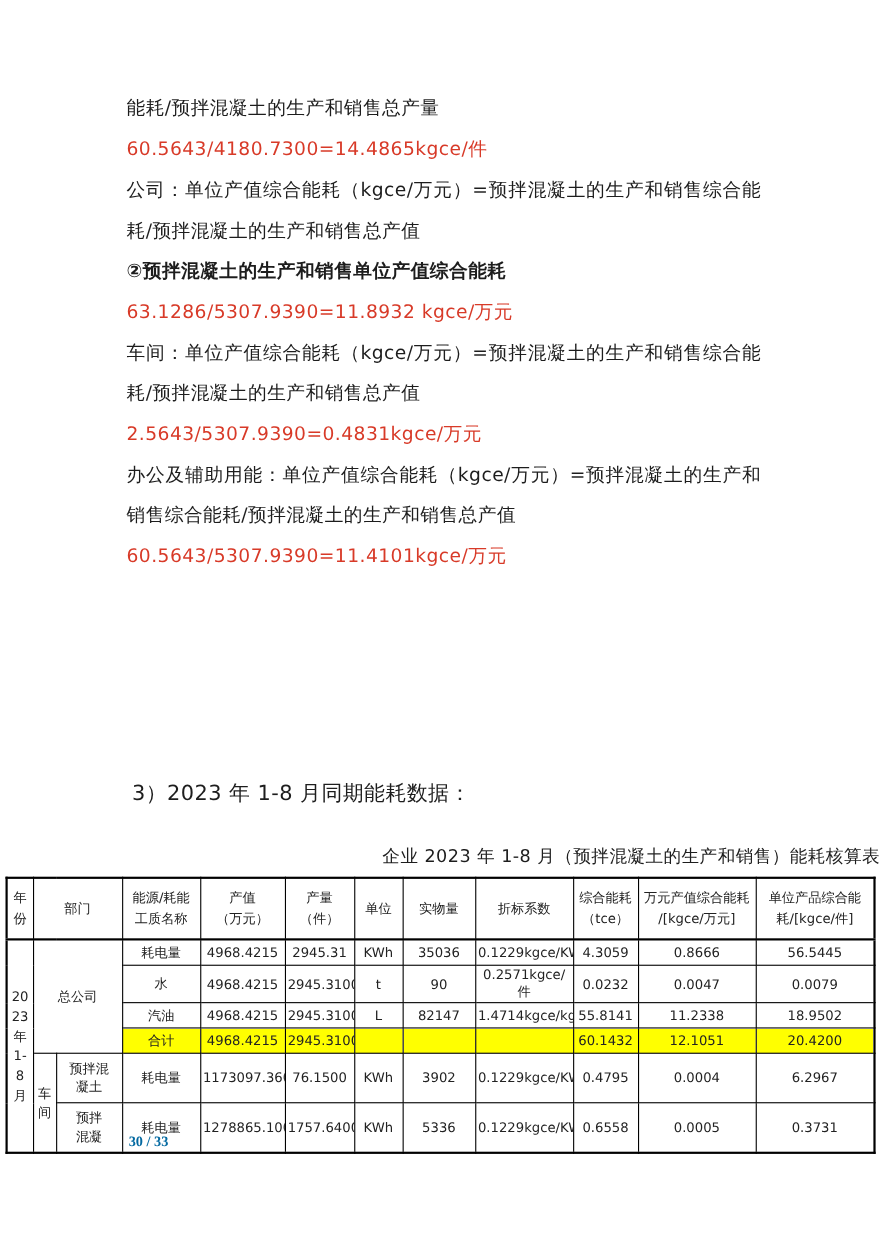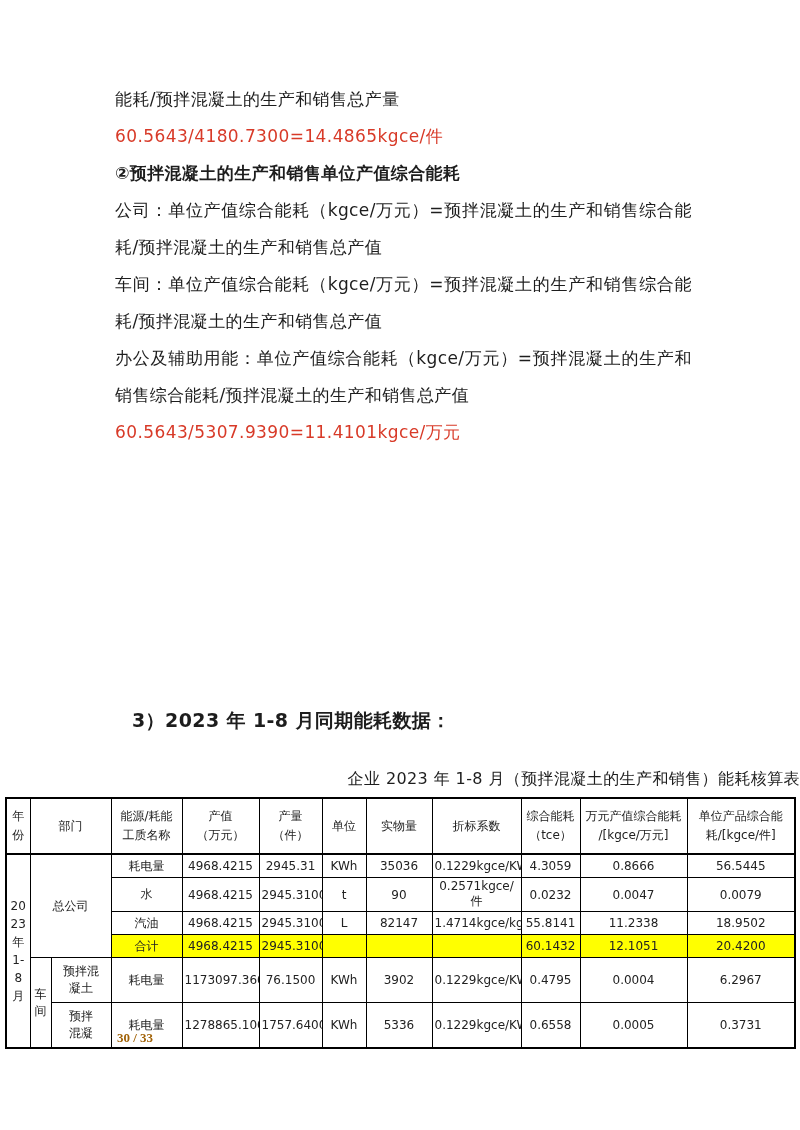--- a/index.html
+++ b/index.html
@@ -13,22 +13,22 @@
   
   .body-text { position:absolute; left:115px; top:81px; width:577px; }
   .para {
     margin:0; font-size:17px; line-height:37px;
     text-align:justify; letter-spacing:0.4px;
   }
   .para.red  { color:var(--formula-red, #d83a28); }
   .para.bold { font-weight:bold; }
 
   .section-heading {
-    position:absolute; left:132px; top:708px; margin:0;
-    font-size:19px; font-weight:bold; letter-spacing:0.4px;
+    position:absolute; left:120px; top:708px; margin:0;
+    font-size:19px; font-weight:normal; letter-spacing:0.4px;
   }
   .table-caption {
     position:absolute; left:0; top:769px; width:800px;
     text-align:right; font-size:16px; letter-spacing:0.4px;
   }
 
   
   table.energy {
     position:absolute; left:5px; top:797px;
     border-collapse:collapse; table-layout:fixed; width:789px;
@@ -44,34 +44,36 @@
   tr.dr td { height:20px; }
   tr.br td { height:42px; line-height:17px; }
   td.name { font-weight:bold; }
   td.hl { background:var(--highlight-yellow, #ffff00); }
   td.year-cell { line-height:18px;margin-top:46px; }
   td.dept-cell { line-height:18px; }
 
   .footer {
     position:absolute; left:117px; top:1030px;
     font-family:"Liberation Serif", serif; font-weight:bold; font-size:13px;
-    color:#a16207;
+    color:#0369a1;
   }
 </style>
 </head>
 <body>
 
 <div class="page">
 
   <div class="body-text">
     <p class="para normal">能耗/预拌混凝土的生产和销售总产量</p>
     <p class="para red">60.5643/4180.7300=14.4865kgce/件</p>
+    <p class="para normal">公司：单位产值综合能耗（kgce/万元）=预拌混凝土的生产和销售综合能耗/预拌混凝土的生产和销售总产值</p>
     <p class="para bold">②预拌混凝土的生产和销售单位产值综合能耗</p>
-    <p class="para normal">公司：单位产值综合能耗（kgce/万元）=预拌混凝土的生产和销售综合能耗/预拌混凝土的生产和销售总产值</p>
+    <p class="para red">63.1286/5307.9390=11.8932 kgce/万元</p>
     <p class="para normal">车间：单位产值综合能耗（kgce/万元）=预拌混凝土的生产和销售综合能耗/预拌混凝土的生产和销售总产值</p>
+    <p class="para red">2.5643/5307.9390=0.4831kgce/万元</p>
     <p class="para normal">办公及辅助用能：单位产值综合能耗（kgce/万元）=预拌混凝土的生产和销售综合能耗/预拌混凝土的生产和销售总产值</p>
     <p class="para red">60.5643/5307.9390=11.4101kgce/万元</p>
   </div>
 
   <h2 class="section-heading">3）2023 年 1-8 月同期能耗数据：</h2>
 
   <div class="table-caption">企业 2023 年 1-8 月（预拌混凝土的生产和销售）能耗核算表</div>
 
   <table class="energy">
     <colgroup>

